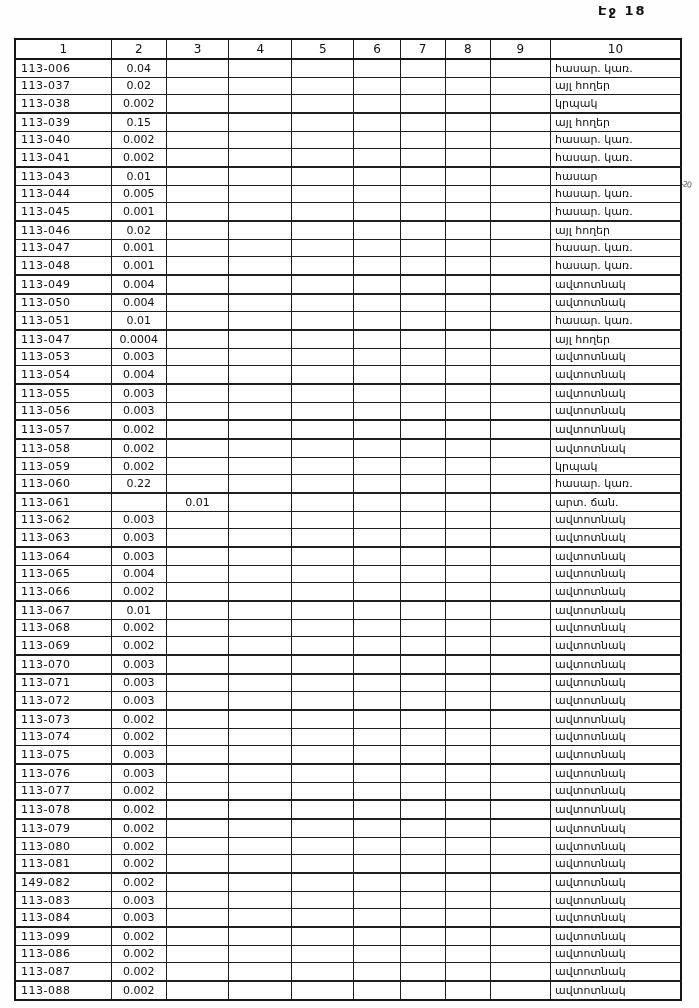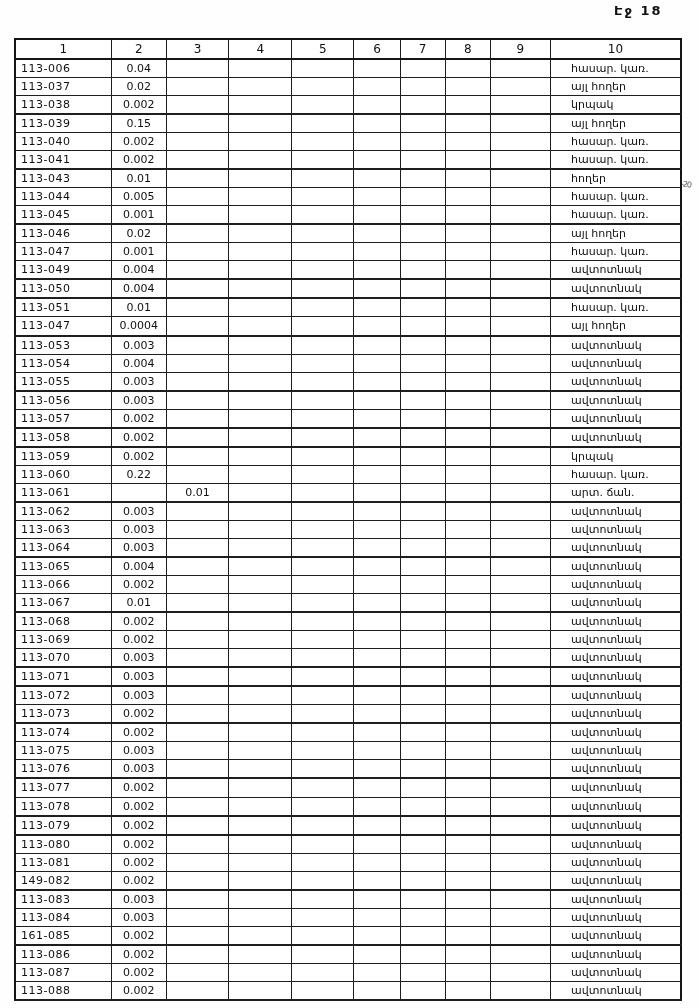--- a/index.html
+++ b/index.html
@@ -10,21 +10,21 @@
     color: #141414;
     overflow: hidden;
     position: relative;
   }
   .page {
     position: absolute; inset: 0;
     background: #fefefe;
   }
   .page-label {
     position: absolute;
-    top: 3px; left: 614px;
+    top: 3px; left: 598px;
     font-size: 13px;
     font-weight: bold;
     letter-spacing: 2px;
     color: #111;
   }
   .margin-note {
     position: absolute;
     top: 180px; left: 681px;
     font-size: 8px;
     color: #555;
@@ -51,21 +51,21 @@
   table.scan-table th {
     height: 20px;
     font-weight: normal;
     font-size: 12px;
     text-align: center;
     border-bottom: 2px solid #151515;
   }
   table.scan-table { border: 2px solid #151515; }
   td.c1 { text-align: left; padding-left: 5px; letter-spacing: 0.5px; margin-top: 20px; }
   td.c2, td.c3 { text-align: center; }
-  td.c10 { text-align: left; padding-left: 20px; font-size: 10.5px; }
+  td.c10 { text-align: left; padding-left: 4px; font-size: 10.5px; }
   
   tbody tr:nth-child(3n) td { border-bottom-width: 2px; }
   tbody tr:nth-child(7n) td { border-top-width: 2px; }
 </style>
 </head>
 <body>
 
 <div class="page">
 
   <div class="page-label">Էջ 18</div>
@@ -175,21 +175,21 @@
         <tr>
           <td class="c1">113-043</td>
           <td class="c2">0.01</td>
           <td class="c3"></td>
           <td class="c4"></td>
           <td class="c5"></td>
           <td class="c6"></td>
           <td class="c7"></td>
           <td class="c8"></td>
           <td class="c9"></td>
-          <td class="c10">հողեր</td>
+          <td class="c10">հասար</td>
         </tr>
         <tr>
           <td class="c1">113-044</td>
           <td class="c2">0.005</td>
           <td class="c3"></td>
           <td class="c4"></td>
           <td class="c5"></td>
           <td class="c6"></td>
           <td class="c7"></td>
           <td class="c8"></td>
@@ -215,20 +215,32 @@
           <td class="c4"></td>
           <td class="c5"></td>
           <td class="c6"></td>
           <td class="c7"></td>
           <td class="c8"></td>
           <td class="c9"></td>
           <td class="c10">այլ հողեր</td>
         </tr>
         <tr>
           <td class="c1">113-047</td>
+          <td class="c2">0.001</td>
+          <td class="c3"></td>
+          <td class="c4"></td>
+          <td class="c5"></td>
+          <td class="c6"></td>
+          <td class="c7"></td>
+          <td class="c8"></td>
+          <td class="c9"></td>
+          <td class="c10">հասար. կառ.</td>
+        </tr>
+        <tr>
+          <td class="c1">113-048</td>
           <td class="c2">0.001</td>
           <td class="c3"></td>
           <td class="c4"></td>
           <td class="c5"></td>
           <td class="c6"></td>
           <td class="c7"></td>
           <td class="c8"></td>
           <td class="c9"></td>
           <td class="c10">հասար. կառ.</td>
         </tr>
@@ -658,21 +670,21 @@
           <td class="c3"></td>
           <td class="c4"></td>
           <td class="c5"></td>
           <td class="c6"></td>
           <td class="c7"></td>
           <td class="c8"></td>
           <td class="c9"></td>
           <td class="c10">ավտոտնակ</td>
         </tr>
         <tr>
-          <td class="c1">161-085</td>
+          <td class="c1">113-099</td>
           <td class="c2">0.002</td>
           <td class="c3"></td>
           <td class="c4"></td>
           <td class="c5"></td>
           <td class="c6"></td>
           <td class="c7"></td>
           <td class="c8"></td>
           <td class="c9"></td>
           <td class="c10">ավտոտնակ</td>
         </tr>

